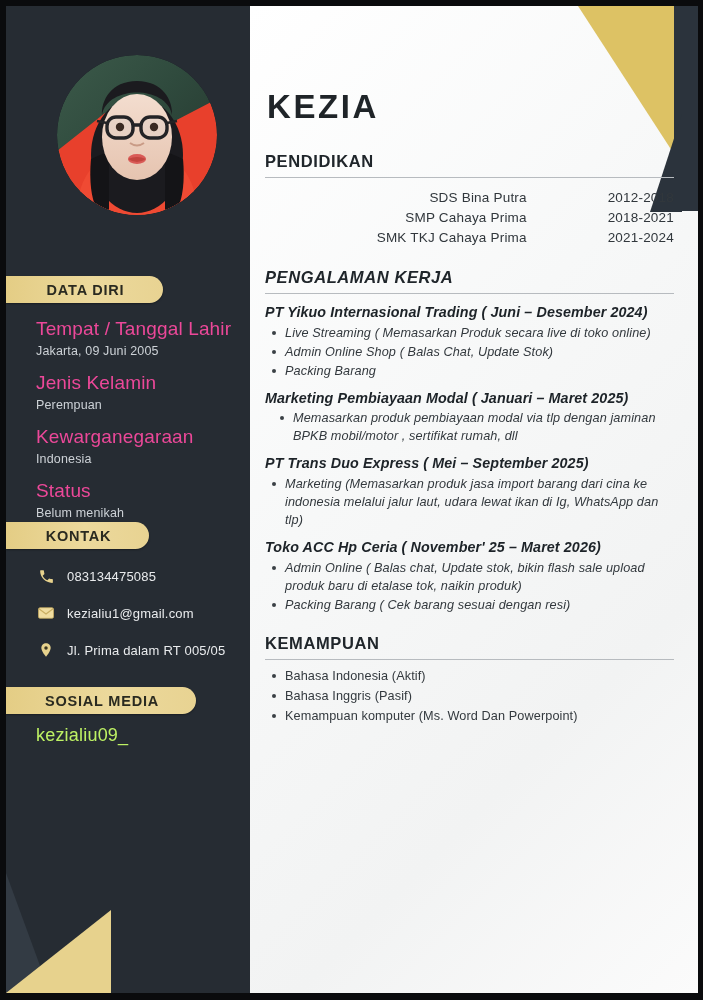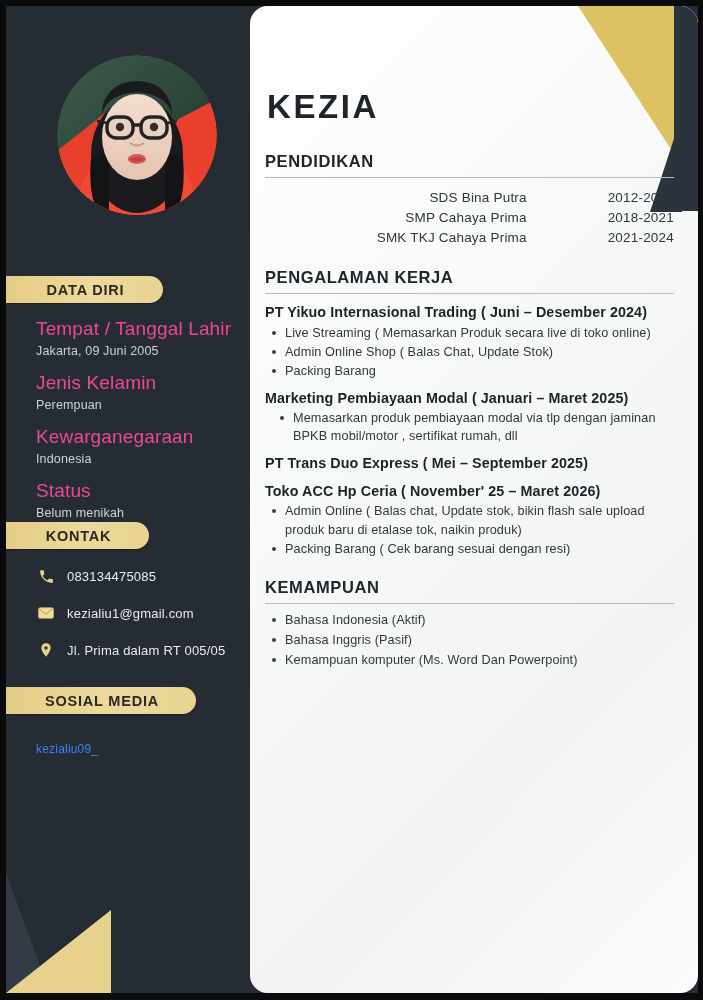--- a/index.html
+++ b/index.html
@@ -79,22 +79,22 @@
   .ct-list{padding:18px 0 0 30px;}
   .ct-row{display:flex;align-items:center;margin-bottom:19px;}
   .ct-icon{
     width:20px;flex:0 0 20px;height:18px;
     display:flex;align-items:center;justify-content:center;
     margin-right:11px;
   }
   .ct-text{color:#e9ebed;font-size:13px;letter-spacing:.2px;}
 
   .sm-handle{
-    padding:28px 0 0 30px;
-    color:#3b82f6;font-size:12px;letter-spacing:.2px;
+    padding:11px 0 0 30px;
+    color:#bef264;font-size:18px;letter-spacing:.2px;
   }
 
   
   .sb-deco-gray{
     position:absolute;left:0;bottom:0;
     width:0;height:0;
     border-left:44px solid #333b44;
     border-top:120px solid transparent;
     z-index:1;
   }
@@ -105,21 +105,20 @@
     border-top:83px solid transparent;
     z-index:2;
   }
 
   
   .main{
     position:relative;
     flex:1 1 auto;
     background:#d946ef;
     overflow:hidden;
-    border-radius:18px;
   }
   .main-bg-sheen{
     position:absolute;inset:0;
     background:linear-gradient(135deg,#ffffff 0%,#f7f8f8 40%,#f2f3f3 72%,#fbfbfb 100%);
     z-index:0;
   }
 
   
   .deco-gold-tri{
     position:absolute;top:0;right:24px;
@@ -180,21 +179,21 @@
   .edu-table td{
     font-size:13.5px;
     color:#31373c;
     padding:2.5px 0;
     letter-spacing:.2px;
     vertical-align:top;
   }
   .edu-school{width:64%;}
   .edu-years{color:#4b5156;}
 
-  #sect-pengalaman{margin-top:21px;}
+  #sect-pengalaman{margin-top:21px;font-style:italic;}
   .job{margin-top:9px;}
   .job-title{
     font-size:14.3px;font-weight:bold;color:#1d2328;
     letter-spacing:.1px;line-height:1.3;
     margin-bottom:2px;
   }
   .bullets{margin:0;padding:0;list-style:none;}
   .bullets li{
     position:relative;
     padding-left:20px;
@@ -379,20 +378,23 @@
 
           <div class="job">
             <div class="job-title">Marketing Pembiayaan Modal ( Januari – Maret 2025)</div>
             <ul class="bullets indent">
               <li>Memasarkan produk  pembiayaan modal  via tlp dengan jaminan BPKB mobil/motor , sertifikat rumah,  dll</li>
             </ul>
           </div>
 
           <div class="job">
             <div class="job-title">PT Trans Duo Express ( Mei – September 2025)</div>
+            <ul class="bullets">
+              <li>Marketing (Memasarkan produk jasa import barang dari cina ke indonesia melalui jalur laut, udara  lewat ikan di Ig, WhatsApp dan tlp)</li>
+            </ul>
           </div>
 
           <div class="job">
             <div class="job-title">Toko ACC Hp Ceria ( November' 25 – Maret 2026)</div>
             <ul class="bullets">
               <li>Admin Online  ( Balas chat, Update stok, bikin flash sale  upload produk baru  di etalase tok, naikin produk)</li>
               <li>Packing Barang ( Cek barang sesuai dengan resi)</li>
             </ul>
           </div>
         </section>

